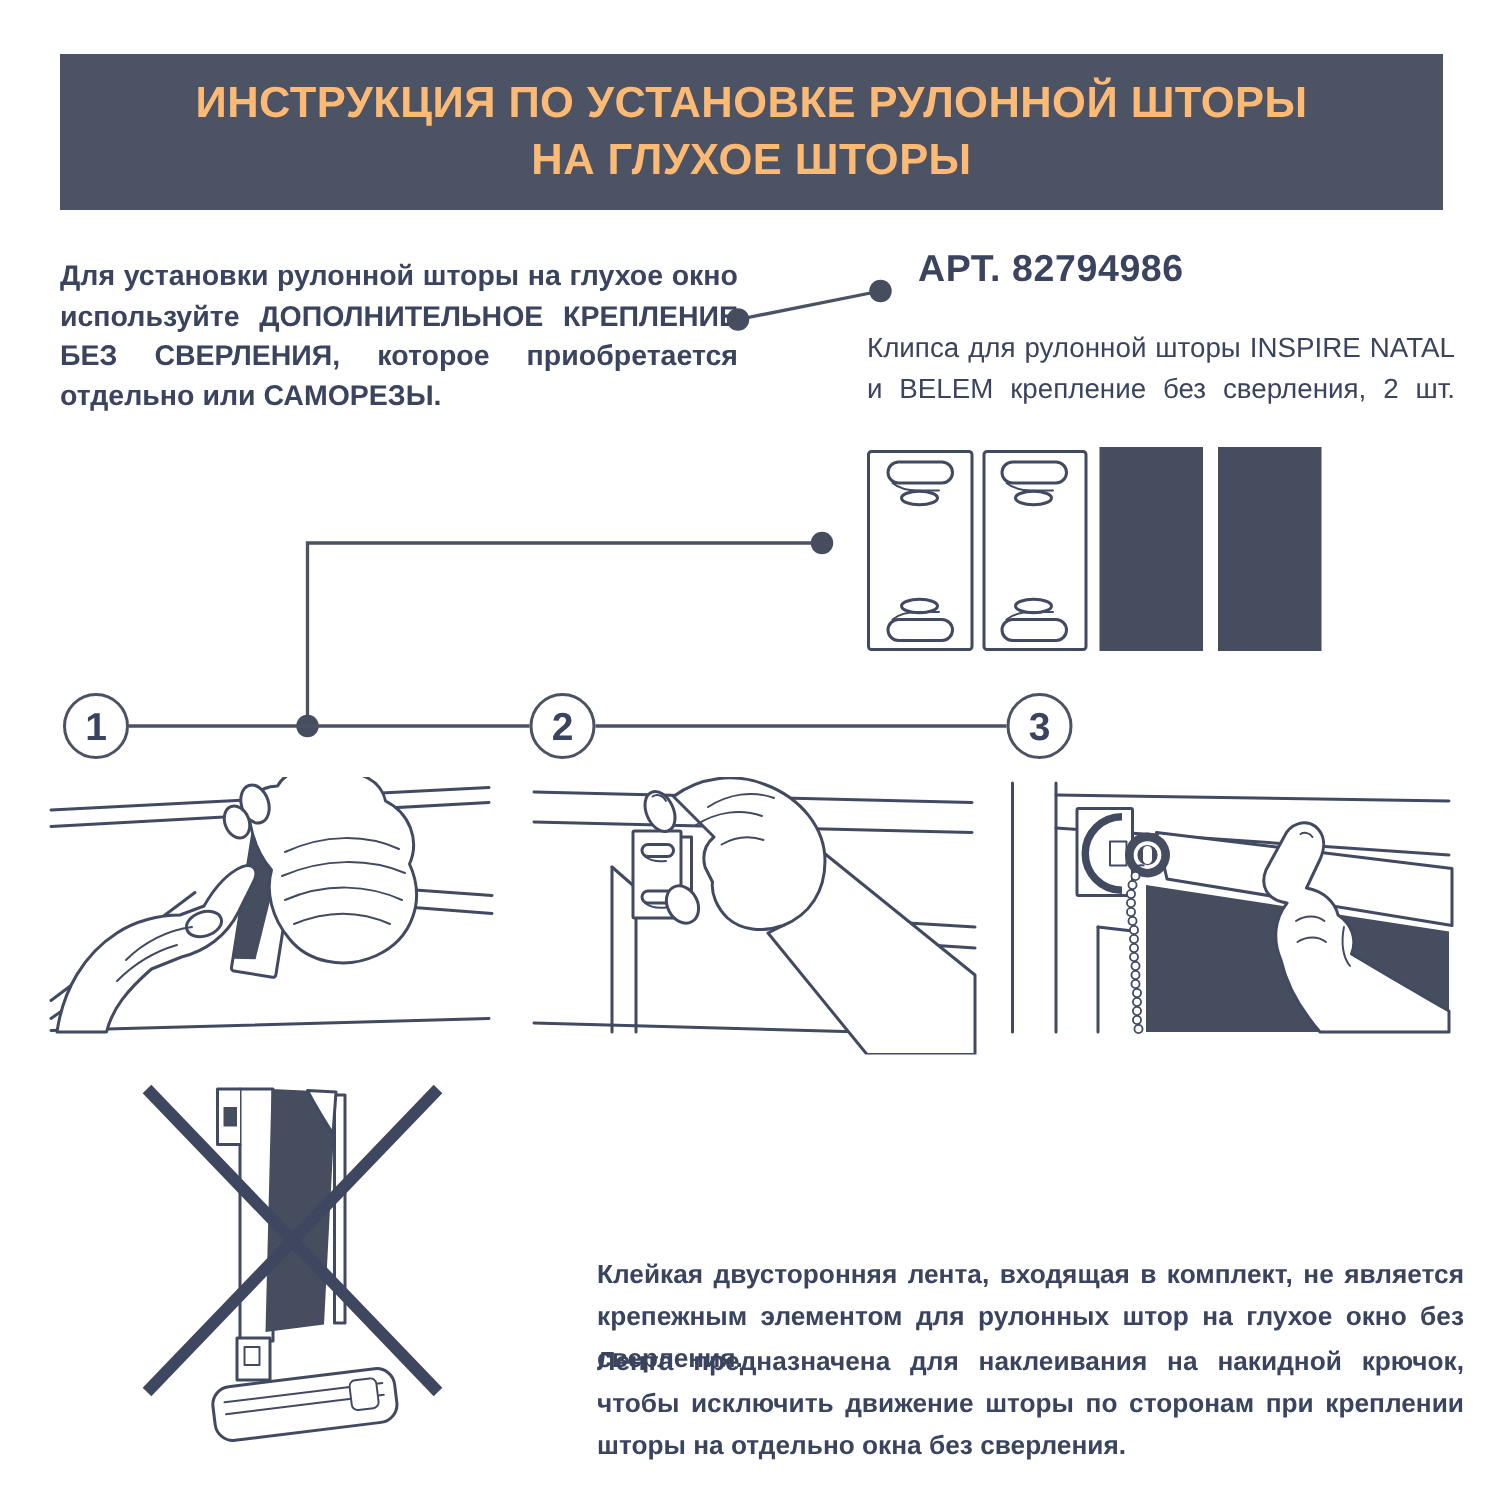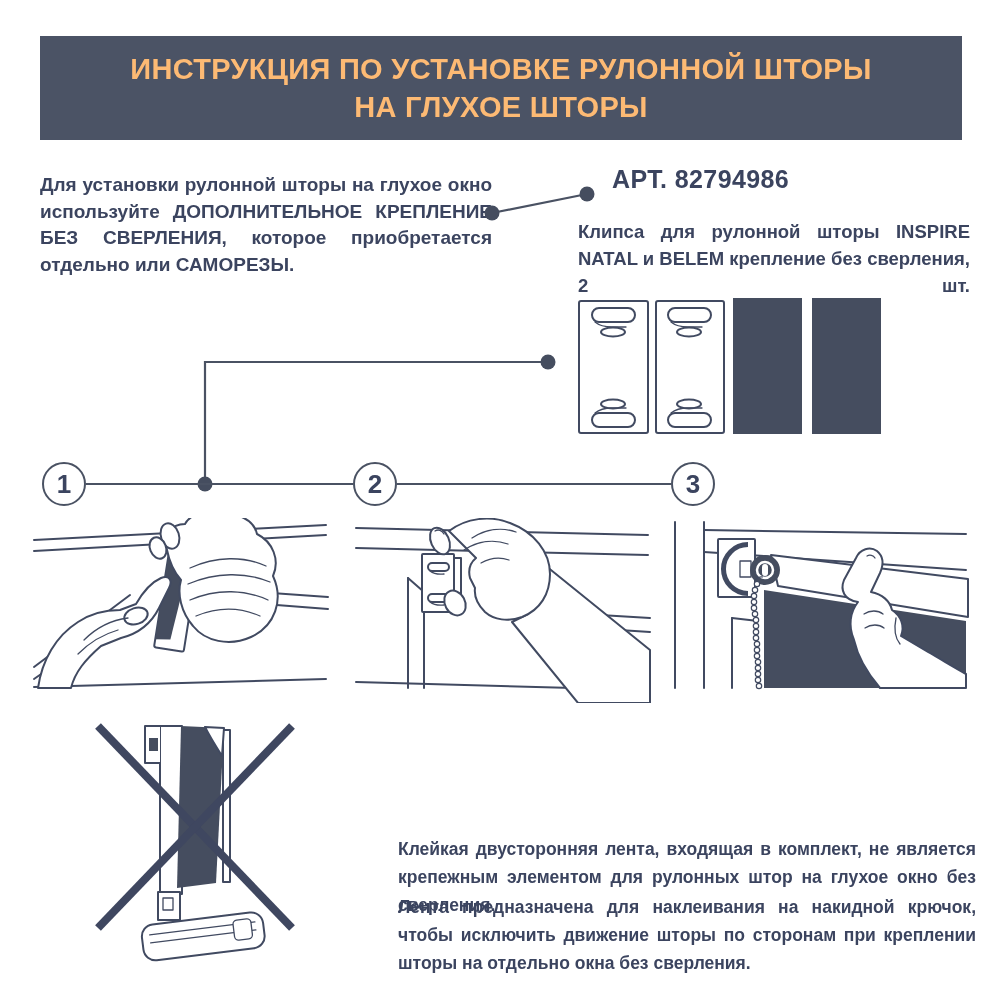--- a/index.html
+++ b/index.html
@@ -9,21 +9,21 @@
   .banner{position:absolute;left:40px;top:36px;width:922px;height:104px;background:#4b5365;
           display:flex;flex-direction:column;justify-content:center;align-items:center;}
   .banner-line{color:#fdba74;font-size:29px;font-weight:700;line-height:38px;letter-spacing:.3px;text-align:center;}
 
   .intro{position:absolute;left:40px;top:172px;width:452px;margin:0;
          font-size:19px;font-weight:700;line-height:26.5px;text-align:justify;}
 
   .art{position:absolute;left:612px;top:165px;font-size:25px;font-weight:700;letter-spacing:.4px;}
 
   .prod-desc{position:absolute;left:578px;top:218px;width:392px;margin:0;
-             font-size:18.5px;font-weight:700;line-height:27px;text-align:justify;text-align-last:justify;}
+             font-size:18.5px;font-weight:400;line-height:27px;text-align:justify;text-align-last:justify;}
 
   .overlay{position:absolute;left:0;top:0;width:1000px;height:1000px;pointer-events:none;}
   .cln{stroke:#4a5263;stroke-width:2.2;fill:none;}
   .dot{fill:#454d5f;}
 
   .step-circle{position:absolute;width:44px;height:44px;border:2px solid #4a5263;border-radius:50%;
                background:#ffffff;display:flex;align-items:center;justify-content:center;
                font-size:26px;font-weight:700;color:#3b445f;box-sizing:border-box;z-index:3;}
   .c1{left:42px;top:462px;} .c2{left:353px;top:462px;} .c3{left:671px;top:462px;}
 

